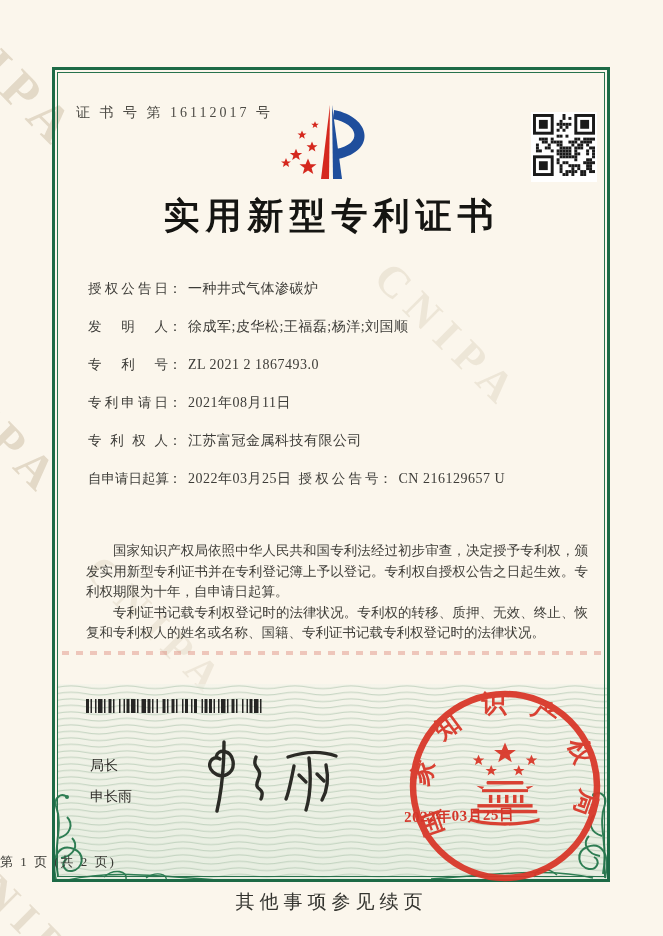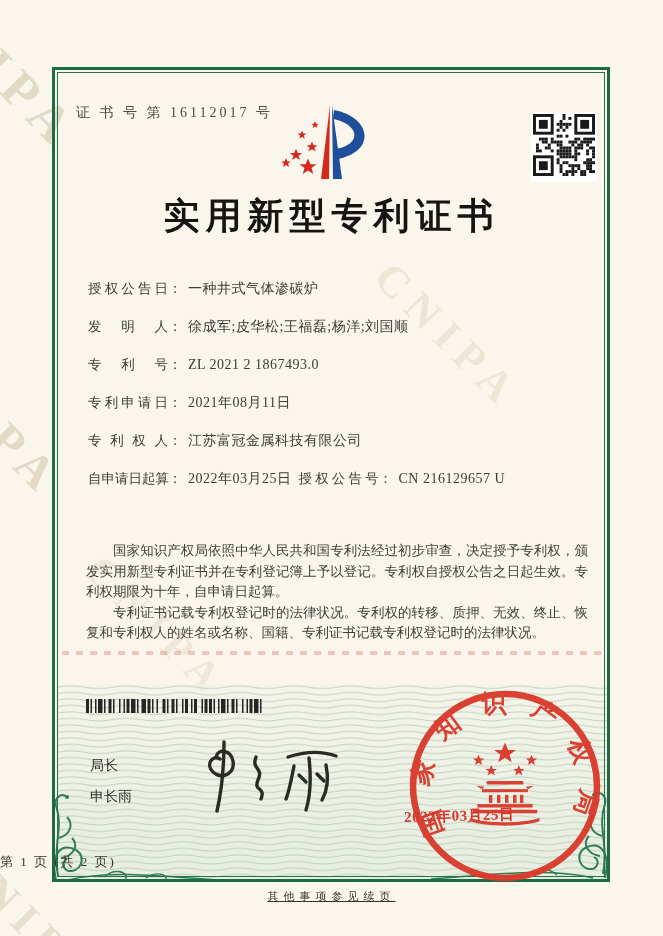--- a/index.html
+++ b/index.html
@@ -48,21 +48,21 @@
   .signature{position:absolute;left:190px;top:735px;z-index:3;}
   .seal{position:absolute;left:405px;top:686px;z-index:5;opacity:.95;}
   .seal-date{position:absolute;left:404px;top:806px;width:160px;z-index:6;font-size:15px;
              color:#d4372b;letter-spacing:.5px;font-weight:bold;transform:rotate(-1.5deg);}
   .ornament{position:absolute;z-index:3;}
   .orn-left{left:46px;top:786px;}
   .orn-right{left:430px;top:780px;transform:scaleX(-1);}
   .page-info{position:absolute;left:0;top:853px;width:663px;z-index:3;
              font-size:13px;letter-spacing:2px;color:#3a3a35;}
   .cont-note{position:absolute;left:0;top:889px;width:663px;text-align:center;z-index:3;
-             font-size:11px;letter-spacing:5px;color:#34342f;text-decoration:underline;}
+             font-size:19px;letter-spacing:5px;color:#34342f;}
   .ring-text{font-size:25px;letter-spacing:22px;font-weight:bold;fill:#d9382a;
              font-family:"Liberation Serif","DejaVu Serif",serif;}
 </style>
 </head>
 <body>
 
 <div id="page">
 
   <div class="wm wm1">CNIPA</div>
   <div class="wm wm2">CNIPA</div>

